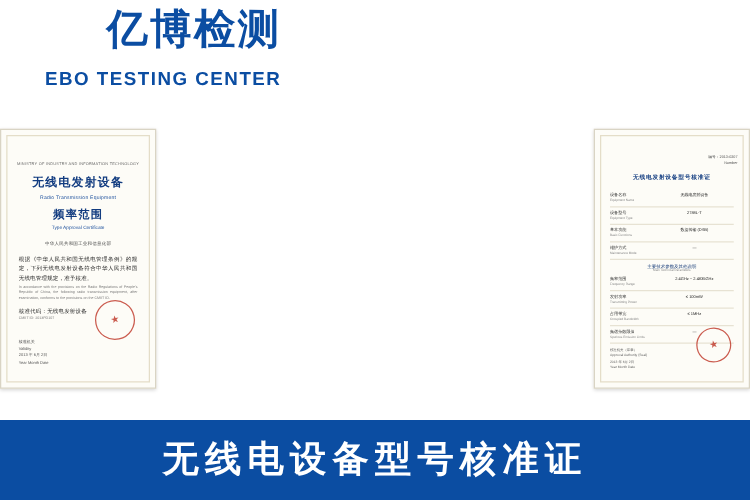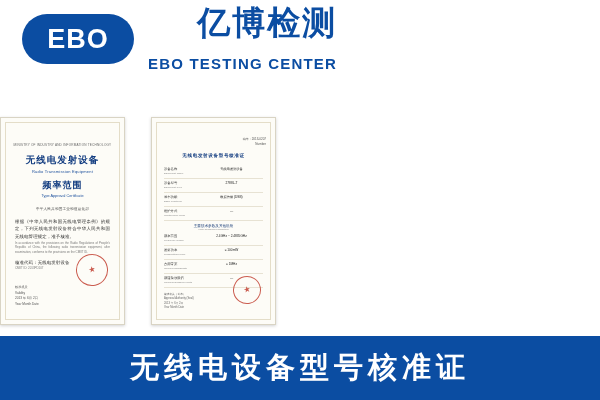--- a/index.html
+++ b/index.html
@@ -67,27 +67,27 @@
     font-size: 15px;
     font-weight: bold;
     letter-spacing: 1.2px;
     margin-top: 15px;
     font-family: "Liberation Sans", sans-serif;
   }
 
   
   .docs-area {
     position: absolute;
-    left: 0; top: 92px;
+    left: 0; top: 78px;
     width: 600px;
     height: 258px;
     background: #ffffff;
     display: flex;
     align-items: center;
-    justify-content: flex-start;
+    justify-content: space-between;
     gap: 26px;
   }
 
   .cert {
     position: relative;
     width: 125px;
     height: 208px;
     background: #fdfcf7;
     border: 1px solid #d9d4c4;
     box-sizing: border-box;
@@ -283,21 +283,20 @@
     letter-spacing: 5px;
     font-family: Liberation Sans, sans-serif;
   }
 </style>
 </head>
 <body>
 
 <div class="page">
 
   <div class="header">
-    <div class="logo-badge">EBO</div>
     <div class="brand-block">
       <div class="brand-cn">亿博检测</div>
       <div class="brand-en">EBO TESTING CENTER</div>
     </div>
   </div>
 
   <div class="docs-area">
 
     <div class="cert">
       <div class="c1-top">MINISTRY OF INDUSTRY AND INFORMATION TECHNOLOGY</div>

